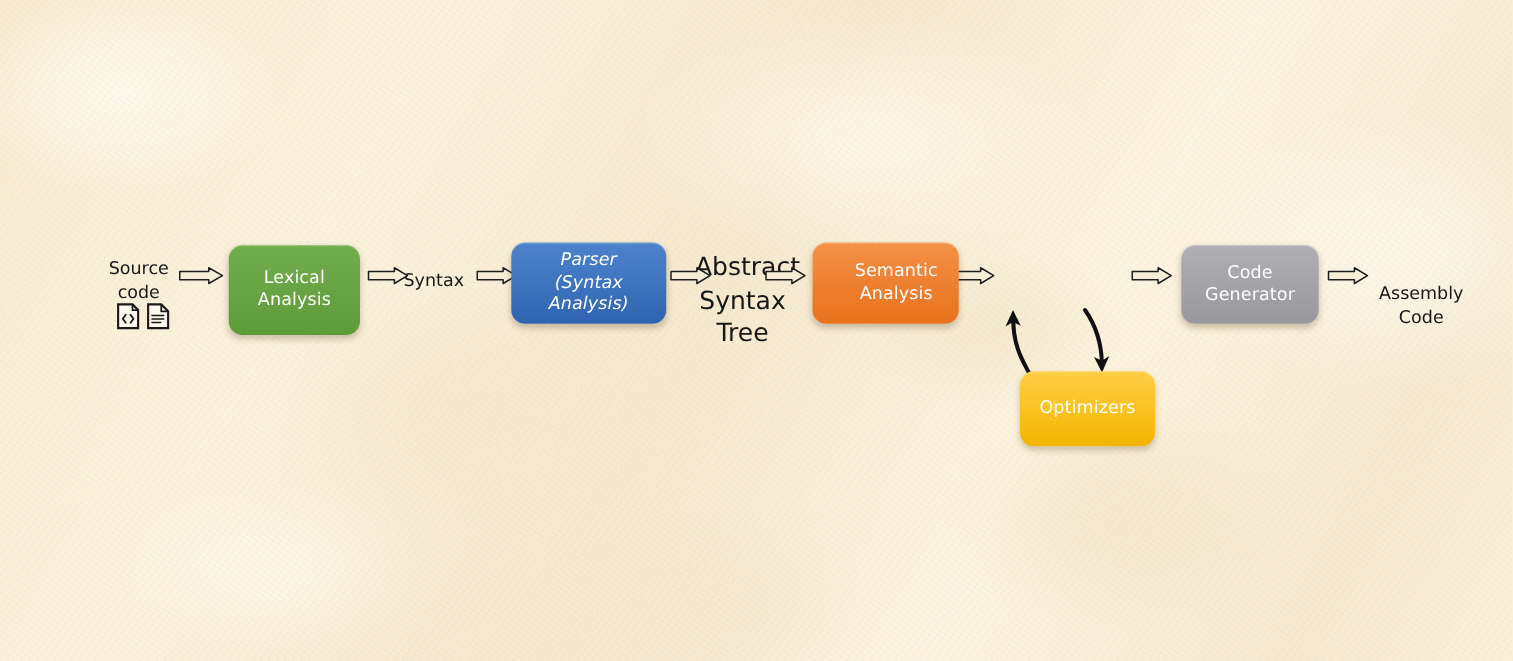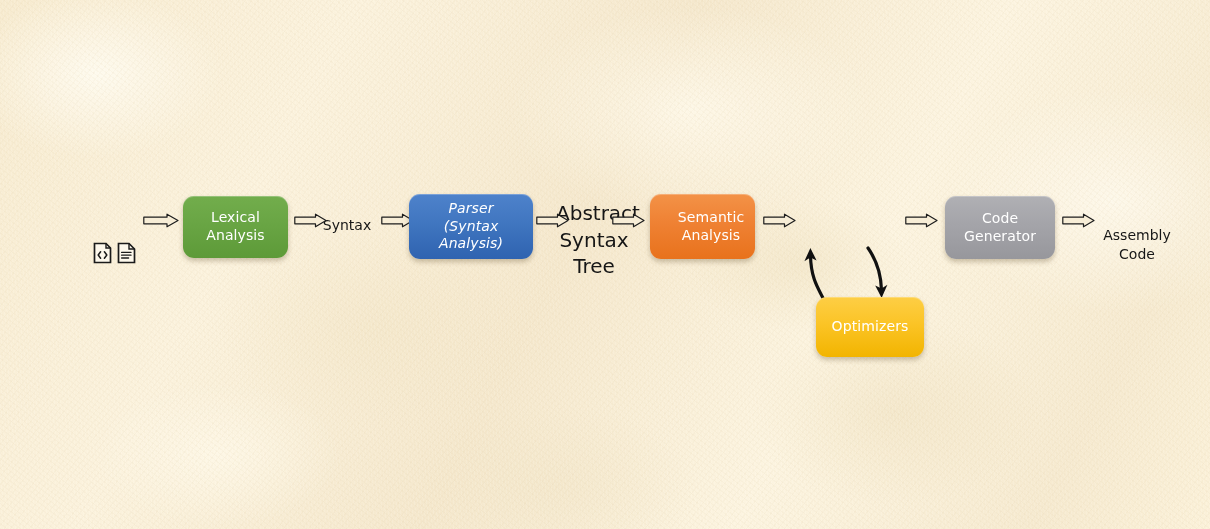--- a/index.html
+++ b/index.html
@@ -91,20 +91,22 @@
   .curve svg { display: block; overflow: visible; }
 </style>
 </head>
 <body>
 
 <div id="paper-bg"></div>
 <div id="paper-grain"></div>
 
 <div id="canvas">
 
+  <div class="caption" style="left:74px; top:206px; width:74px; font-size:14px;">Source
+code</div>
 
   <div class="caption" style="left:312px; top:216px; width:70px; font-size:14px;">Syntax</div>
 
   <div class="caption" style="left:556px; top:200px; width:76px; font-size:20px;">Abstract
 Syntax
 Tree</div>
 
 
   <div class="caption" style="left:1096px; top:210px; width:82px; font-size:14px;margin-top:16px;">Assembly
 Code</div>
@@ -186,31 +188,31 @@
     </svg>
   </div>
 
   <div class="curve" style="left:860px; top:246px;">
     <svg width="34" height="54" viewBox="0 0 34 54">
       <path d="M8 2 C 15 12, 21 26, 21.5 44" fill="none" stroke="#111111" stroke-width="3.2" stroke-linecap="round"></path>
       <path d="M21.6 52 L15.2 39.6 L21.6 42.6 L27.4 38.8 Z" fill="#111111"></path>
     </svg>
   </div>
 
-  <div class="node green" style="left:183px; top:196px; width:105px; height:62px;">
+  <div class="node green" style="left:183px; top:196px; width:105px; height:72px;">
     <span class="node-label" style="font-size:14px; white-space:pre-line;">Lexical
 Analysis</span>
   </div>
 
   <div class="node blue" style="left:409px; top:194px; width:124px; height:65px;">
     <span class="node-label" style="font-size:14px; white-space:pre-line;">Parser
 (Syntax Analysis)</span>
   </div>
 
-  <div class="node orange" style="left:650px; top:194px; width:105px; height:65px;padding-left:17px;">
+  <div class="node orange" style="left:650px; top:194px; width:117px; height:65px;padding-left:17px;">
     <span class="node-label" style="font-size:14px; white-space:pre-line;">Semantic
 Analysis</span>
   </div>
 
   <div class="node gray" style="left:945px; top:196px; width:110px; height:63px;">
     <span class="node-label" style="font-size:14px; white-space:pre-line;">Code
 Generator</span>
   </div>
 
   <div class="node yellow" style="left:793px; top:297px; width:108px; height:60px;margin-left:23px;">

